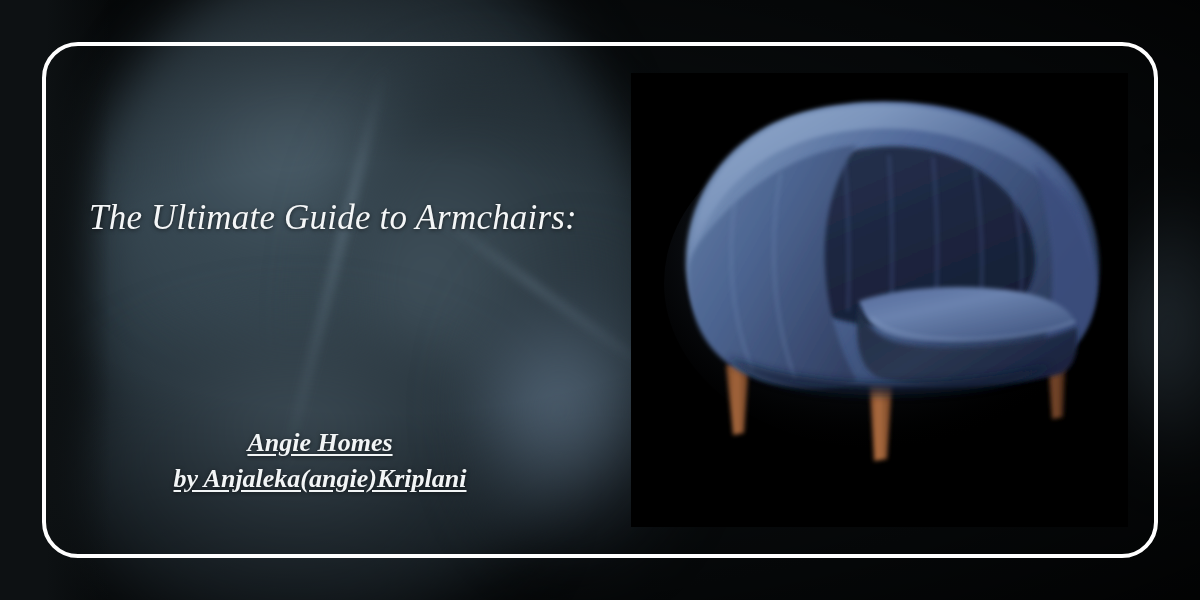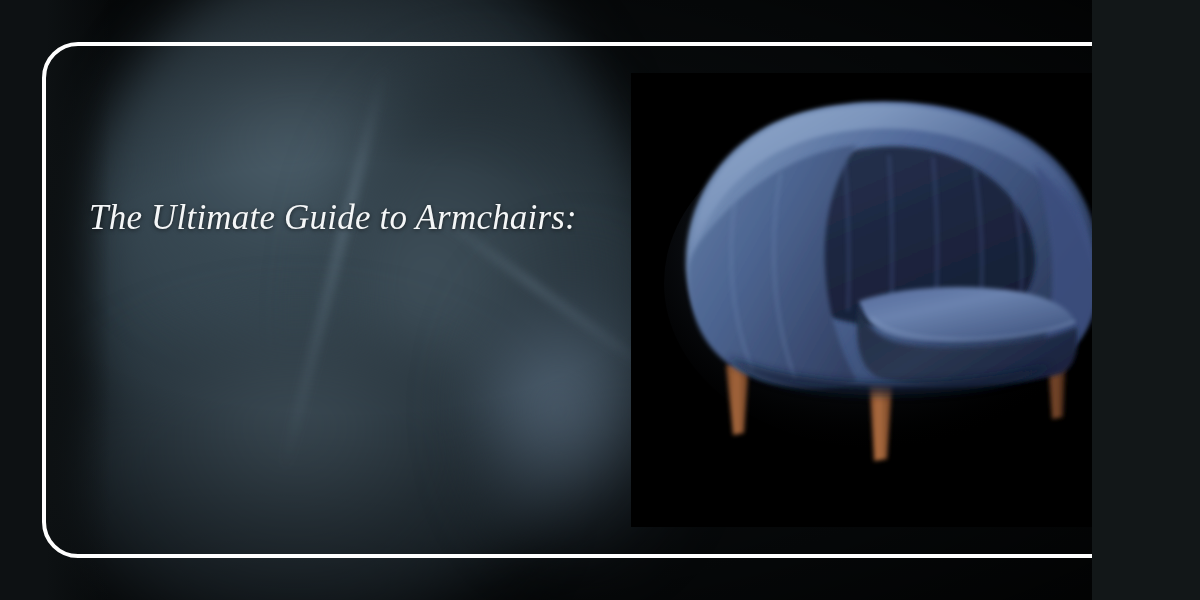--- a/index.html
+++ b/index.html
@@ -6,21 +6,21 @@
 
   html, body {
     width:1200px; height:600px;
     background:#121718;
     font-family:"Liberation Serif", serif;
     overflow:hidden;
   }
 
   #slide {
     position:relative;
-    width:1092px; height:600px;
+    width:1200px; height:600px;
     background:#737373;
     overflow:hidden;
   }
 
   
   .bg-photo {
     position:absolute; inset:0;
     background:#0a0e10;
     overflow:hidden;
   }
@@ -302,14 +302,18 @@
       <path d="M96,284 C 170,314 300,320 420,292 C 400,310 330,322 246,322 C 168,322 116,306 96,284 Z" fill="#101a30" opacity="0.75" filter="url(#softer)"></path>
     </svg>
   </div>
 
   <div class="frame"></div>
 
   <div class="title-block">
     <span class="title-line l1">The Ultimate Guide to Armchairs:</span>
   </div>
 
+  <div class="byline-block">
+    <div><span class="byline">Angie Homes</span></div>
+    <div><span class="byline">by Anjaleka(angie)Kriplani</span></div>
+  </div>
 
 </div>
 
 </body></html>

